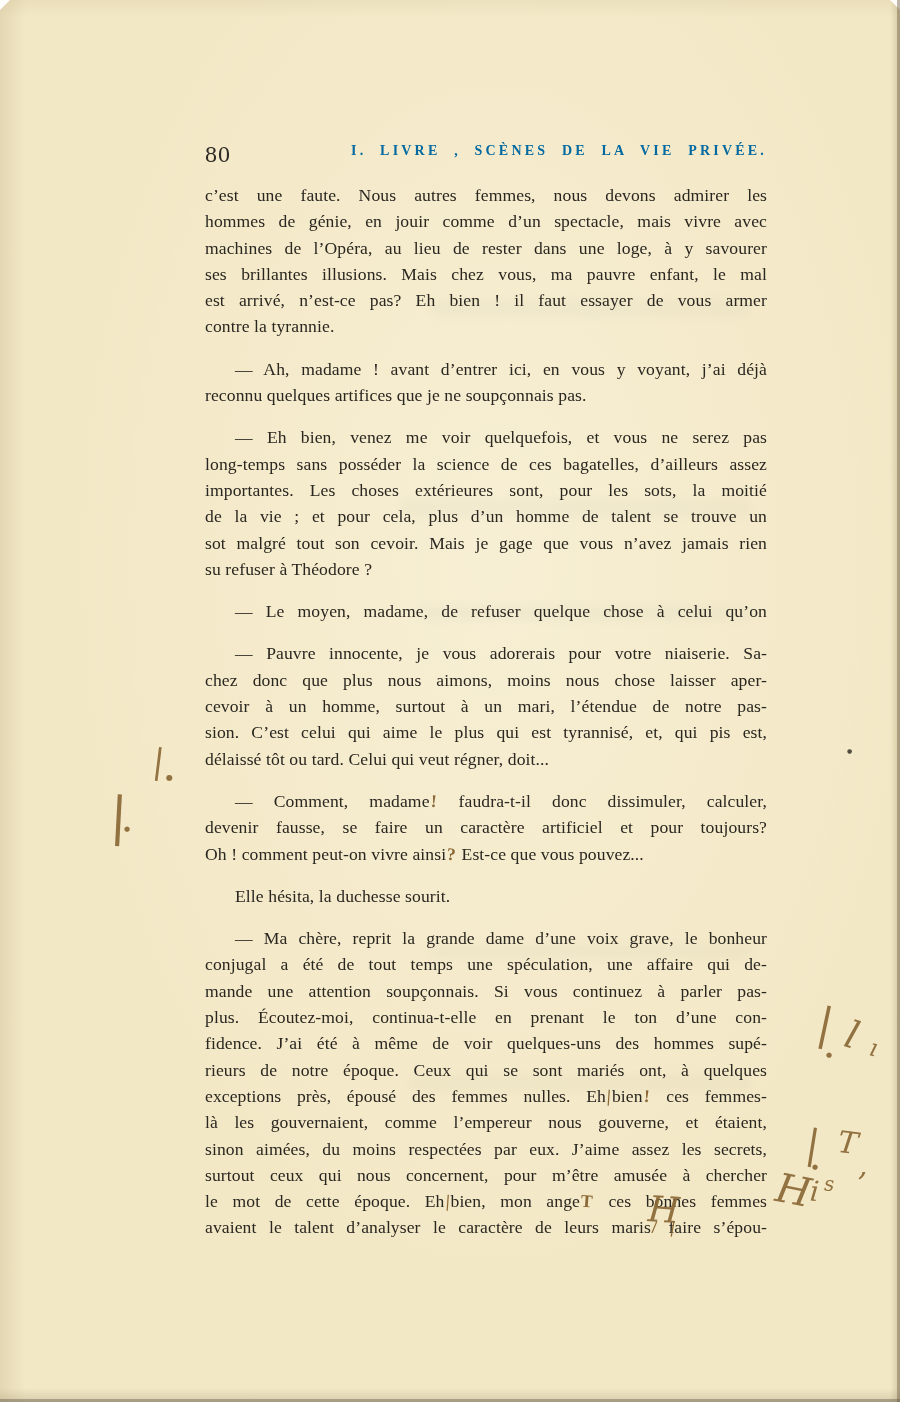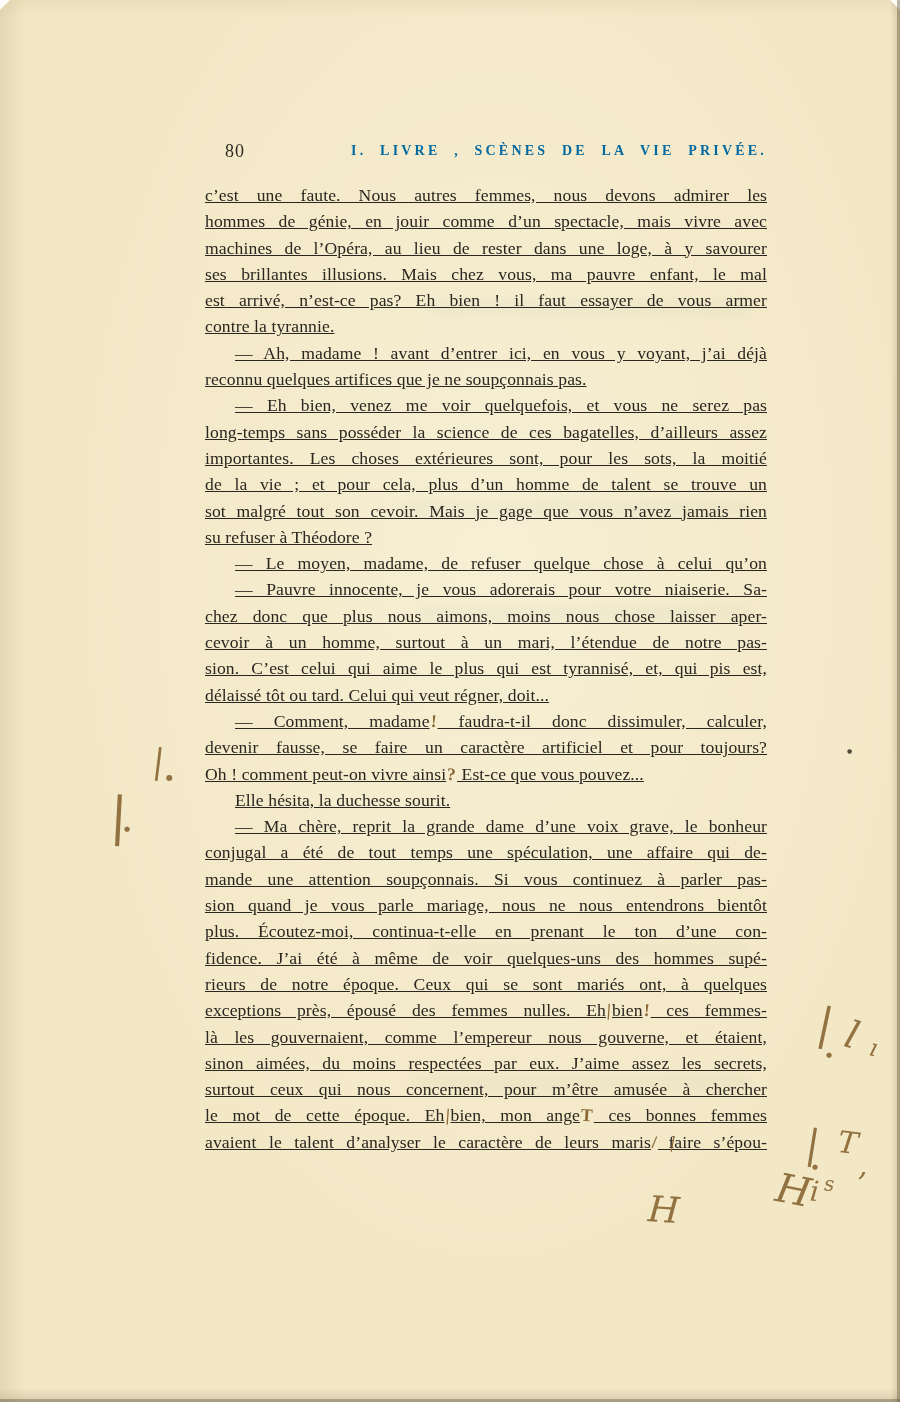--- a/index.html
+++ b/index.html
@@ -17,38 +17,37 @@
       linear-gradient(to top, rgba(120,108,78,.22) 0, rgba(120,108,78,0) 14px),
       linear-gradient(to bottom, rgba(200,185,140,.20) 0, rgba(200,185,140,0) 18px);
   }
   .corner{position:absolute;width:0;height:0;border-style:solid;}
   .corner.tl{top:0;left:0;border-width:10px 10px 0 0;border-color:#fdfdfb transparent transparent transparent;}
   .corner.tr{top:0;right:0;border-width:0 10px 10px 0;border-color:transparent #fdfdfb transparent transparent;}
   .edge-bottom{position:absolute;left:0;bottom:0;width:100%;height:3px;background:rgba(105,98,80,.45);}
   .edge-right{position:absolute;top:0;right:0;width:3px;height:100%;background:rgba(125,112,85,.5);}
 
   .header{position:absolute;top:140px;left:205px;width:562px;height:26px;color:#2e2a24;}
-  .pagenum{position:absolute;left:20px;top:1px;font-size:18px;letter-spacing:1px;}
+  .pagenum{position:absolute;left:0;top:1px;font-size:24px;letter-spacing:1px;}
   .header-title{
     position:absolute;left:0;right:0;text-align:right;top:3px;
     font-size:14px;font-weight:700;letter-spacing:3.2px;word-spacing:7px;color:#0369a1;
   }
 
   .text-block{
     position:absolute;left:205px;top:182px;width:562px;color:#2a2620;
     font-size:17.6px;
-    text-decoration:underline;
   }
   .line{
     height:26.3px;line-height:26.3px;white-space:nowrap;
     text-align:justify;text-align-last:justify;text-justify:inter-word;
     letter-spacing:.1px;
   }
   .line.no-just{text-align:right;text-align-last:left;}
-  .line.indent{padding-left:30px;}
+  .line.indent{padding-left:30px;margin-top:16px;}
   .ink{
     color:#8b6836;font-weight:700;display:inline-block;transform:rotate(4deg);
     padding:0 1px;
   }
   .ink.overlap{margin-right:-8px;transform:rotate(10deg);}
 
   .hand{
     position:absolute;color:#8b6836;font-family:"DejaVu Serif", serif;
     font-style:italic;line-height:1;pointer-events:none;opacity:.92;
   }
@@ -95,21 +94,20 @@
     <div class="line"><span>cevoir à un homme, surtout à un mari, l’étendue de notre pas-</span></div>
     <div class="line"><span>sion. C’est celui qui aime le plus qui est tyrannisé, et, qui pis est,</span></div>
     <div class="line no-just"><span>délaissé tôt ou tard. Celui qui veut régner, doit...</span></div>
     <div class="line indent"><span>— Comment, madame</span><span class="ink">!</span><span> faudra-t-il donc dissimuler, calculer,</span></div>
     <div class="line"><span>devenir fausse, se faire un caractère artificiel et pour toujours?</span></div>
     <div class="line no-just"><span>Oh ! comment peut-on vivre ainsi</span><span class="ink">?</span><span> Est-ce que vous pouvez...</span></div>
     <div class="line indent no-just"><span>Elle hésita, la duchesse sourit.</span></div>
     <div class="line indent"><span>— Ma chère, reprit la grande dame d’une voix grave, le bonheur</span></div>
     <div class="line"><span>conjugal a été de tout temps une spéculation, une affaire qui de-</span></div>
     <div class="line"><span>mande une attention soupçonnais. Si vous continuez à parler pas-</span></div>
-    <div class="line"><span>sion quand je vous parle mariage, nous ne nous entendrons bientôt</span></div>
     <div class="line"><span>plus. Écoutez-moi, continua-t-elle en prenant le ton d’une con-</span></div>
     <div class="line"><span>fidence. J’ai été à même de voir quelques-uns des hommes supé-</span></div>
     <div class="line"><span>rieurs de notre époque. Ceux qui se sont mariés ont, à quelques</span></div>
     <div class="line"><span>exceptions près, épousé des femmes nulles. Eh</span><span class="ink">|</span><span>bien</span><span class="ink"> !</span><span> ces femmes-</span></div>
     <div class="line"><span>là les gouvernaient, comme l’empereur nous gouverne, et étaient,</span></div>
     <div class="line"><span>sinon aimées, du moins respectées par eux. J’aime assez les secrets,</span></div>
     <div class="line"><span>surtout ceux qui nous concernent, pour m’être amusée à chercher</span></div>
     <div class="line"><span>le mot de cette époque. Eh</span><span class="ink">|</span><span>bien, mon ange</span><span class="ink">T</span><span> ces bonnes femmes</span></div>
     <div class="line"><span>avaient le talent d’analyser le caractère de leurs maris</span><span class="ink">/</span><span> </span><span class="ink overlap">|</span><span>faire s’épou-</span></div>
   </div>

